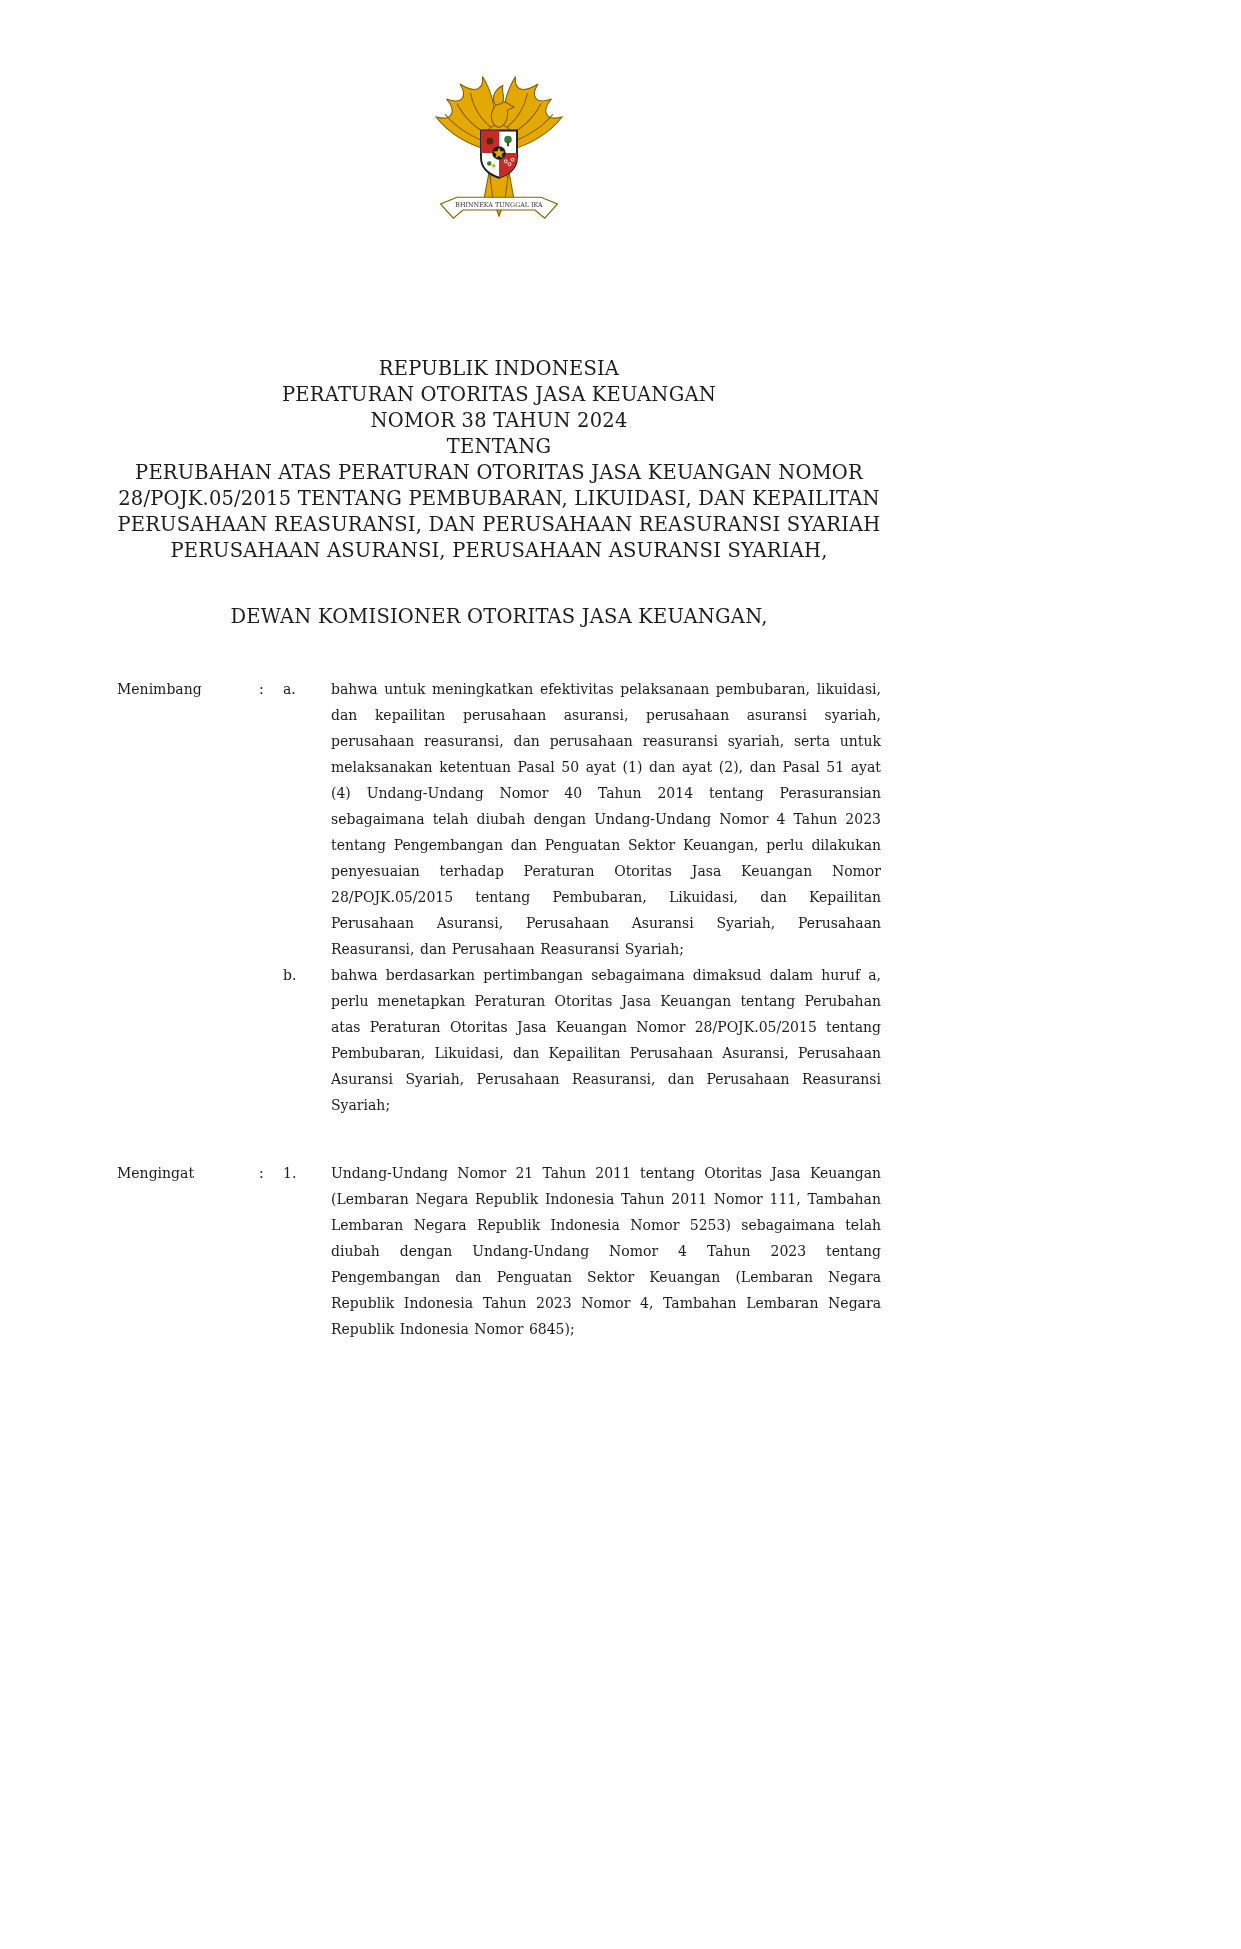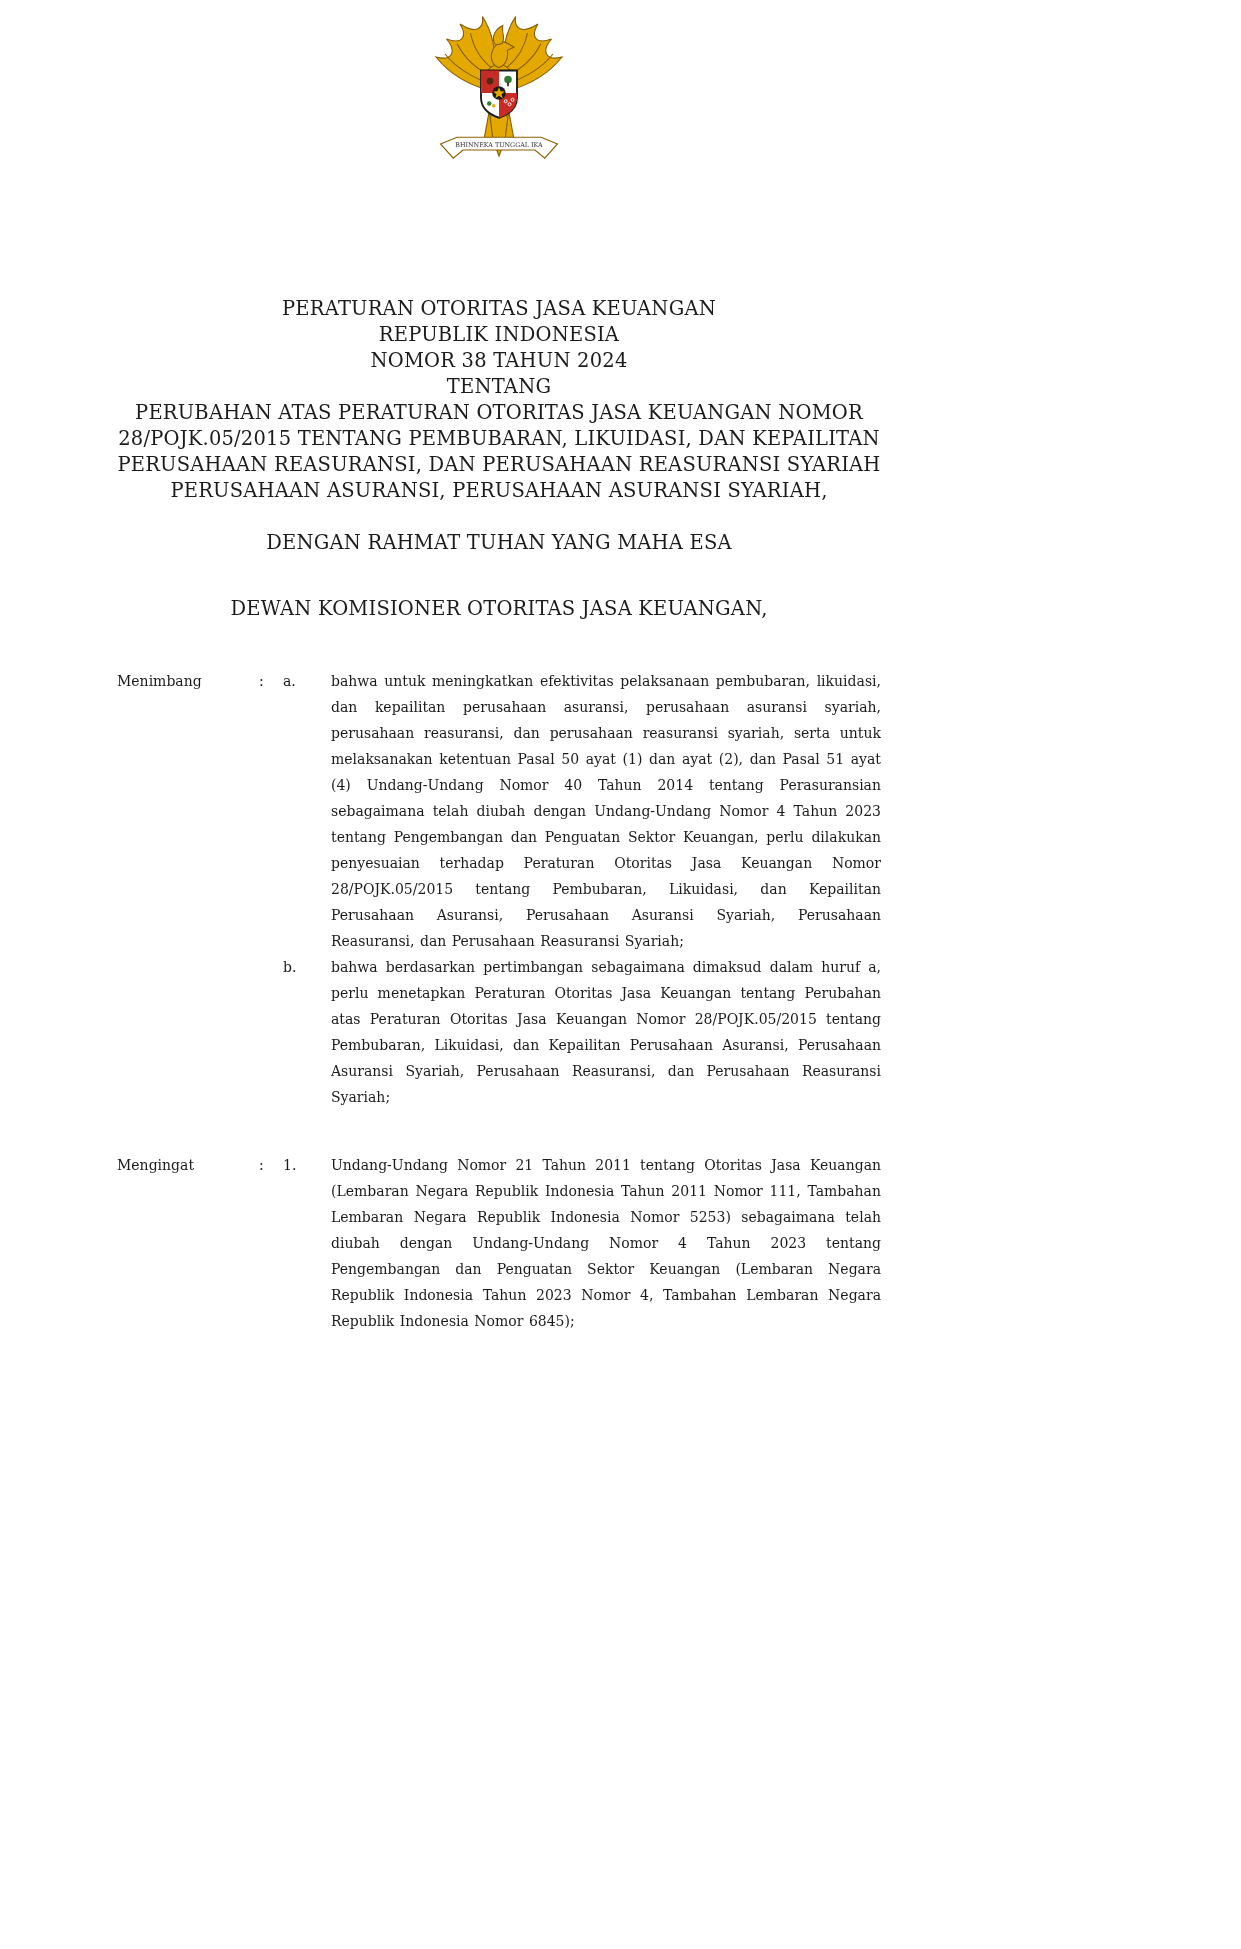--- a/index.html
+++ b/index.html
@@ -5,21 +5,21 @@
   * { margin: 0; padding: 0; box-sizing: border-box; }
   html, body { background: #ffffff; }
   body {
     width: 1241px;
     height: 1949px;
     overflow: hidden;
     font-family: "DejaVu Serif", "Liberation Serif", serif;
     color: #1c1c1c;
     -webkit-font-smoothing: antialiased;
   }
-  .page { }
+  .page { padding-top: 60px; }
   .content { width: 764px; margin-left: 117px; }
 
   .emblem-wrap { text-align: center; margin-bottom: 112px; }
   .emblem-wrap svg { display: inline-block; }
 
   .title-block {
     text-align: center;
     font-size: 19.5px;
     line-height: 26px;
     letter-spacing: 0.2px;
@@ -106,31 +106,30 @@
 
         <circle cx="100" cy="124" r="9" fill="#1A1A1A"></circle>
         <polygon points="100,116.5 102.1,121.8 107.6,122.1 103.4,125.6 104.9,130.9 100,127.8 95.1,130.9 96.6,125.6 92.4,122.1 97.9,121.8" fill="#E3A900"></polygon>
 
         <path d="M22 192 L44 183 L156 183 L178 192 L161 211 L148 200 L52 200 L39 211 Z" fill="#FFFFFF" stroke="#8A5F00" stroke-width="1.5"></path>
         <text x="100" y="195.5" text-anchor="middle" font-size="8.5" fill="#333333">BHINNEKA TUNGGAL IKA</text>
       </svg>
     </div>
 
     <div class="title-block">
+      <div class="title-line">REPUBLIK INDONESIA</div>
       <div class="title-line">PERATURAN OTORITAS JASA KEUANGAN</div>
-      <div class="title-line">REPUBLIK INDONESIA</div>
       <div class="title-line">NOMOR 38 TAHUN 2024</div>
       <div class="title-line">TENTANG</div>
       <div class="title-line">PERUBAHAN ATAS PERATURAN OTORITAS JASA KEUANGAN NOMOR</div>
       <div class="title-line">28/POJK.05/2015 TENTANG PEMBUBARAN, LIKUIDASI, DAN KEPAILITAN</div>
       <div class="title-line">PERUSAHAAN REASURANSI, DAN PERUSAHAAN REASURANSI SYARIAH</div>
       <div class="title-line">PERUSAHAAN ASURANSI, PERUSAHAAN ASURANSI SYARIAH,</div>
     </div>
 
-    <div class="invocation">DENGAN RAHMAT TUHAN YANG MAHA ESA</div>
     <div class="issuer">DEWAN KOMISIONER OTORITAS JASA KEUANGAN,</div>
 
     <section class="clause considering">
       <div class="clause-grid">
         <div class="col-label">Menimbang</div>
         <div class="col-colon">:</div>
         <div class="col-items">
           <div class="item">
             <div class="marker">a.</div>
             <div class="text">bahwa untuk meningkatkan efektivitas pelaksanaan pembubaran, likuidasi, dan kepailitan perusahaan asuransi, perusahaan asuransi syariah, perusahaan reasuransi, dan perusahaan reasuransi syariah, serta untuk melaksanakan ketentuan Pasal 50 ayat (1) dan ayat (2), dan Pasal 51 ayat (4) Undang-Undang Nomor 40 Tahun 2014 tentang Perasuransian sebagaimana telah diubah dengan Undang-Undang Nomor 4 Tahun 2023 tentang Pengembangan dan Penguatan Sektor Keuangan, perlu dilakukan penyesuaian terhadap Peraturan Otoritas Jasa Keuangan Nomor 28/POJK.05/2015 tentang Pembubaran, Likuidasi, dan Kepailitan Perusahaan Asuransi, Perusahaan Asuransi Syariah, Perusahaan Reasuransi, dan Perusahaan Reasuransi Syariah;</div>

